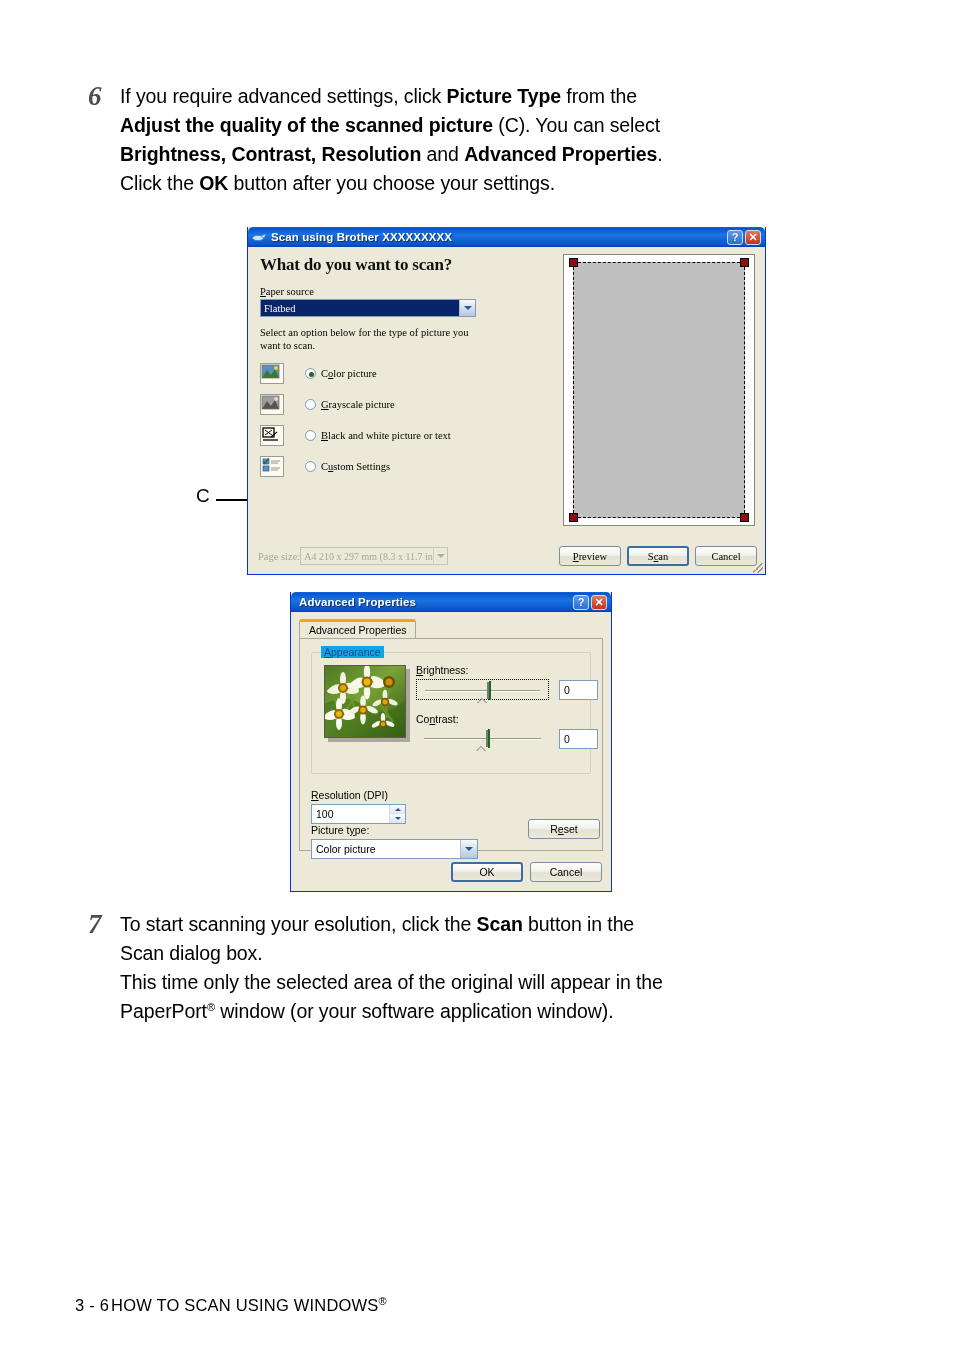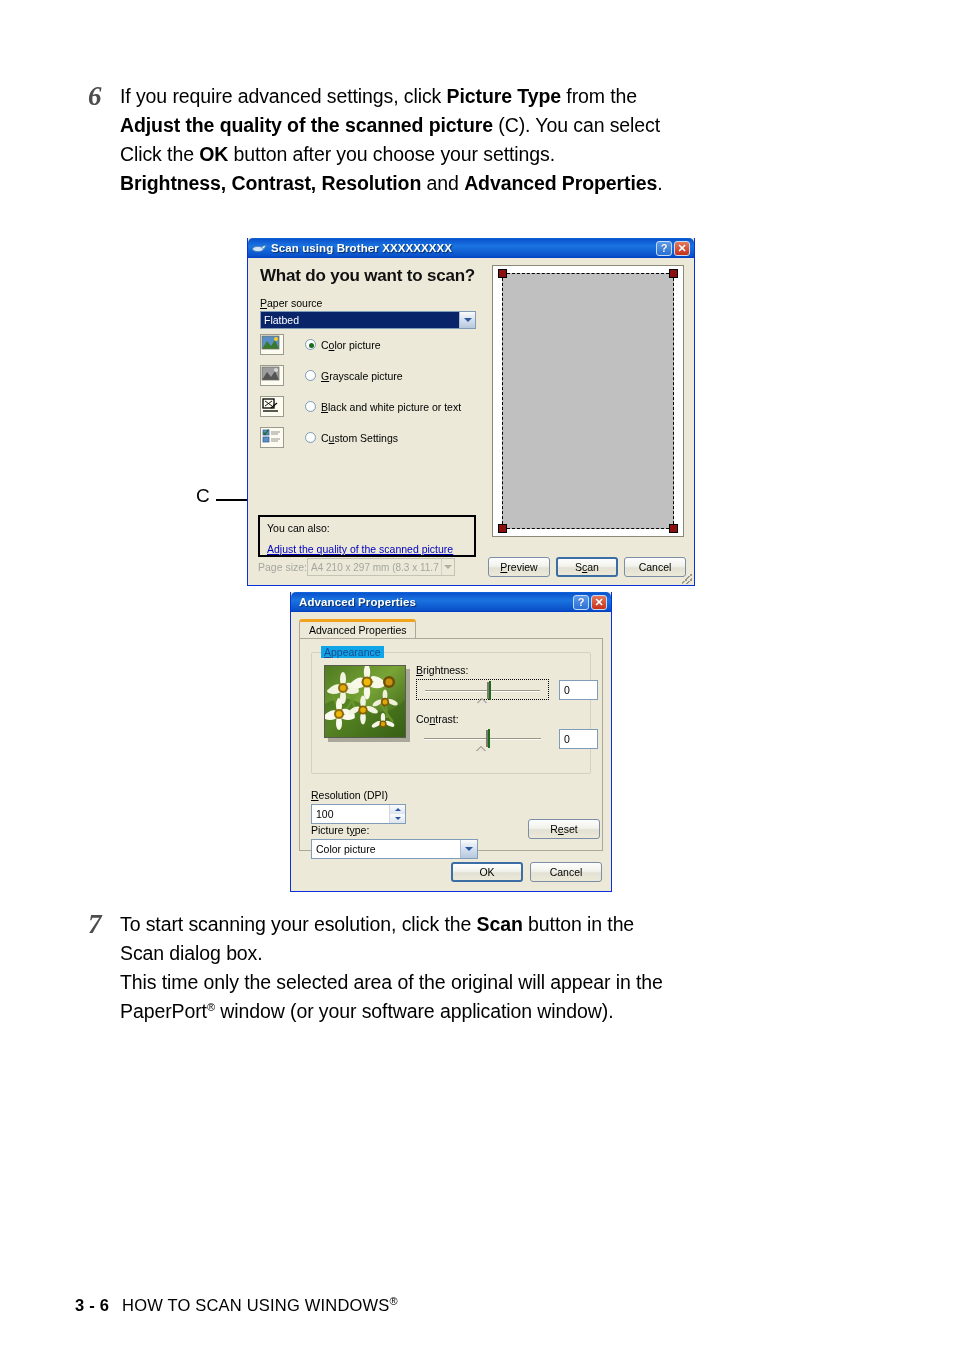--- a/index.html
+++ b/index.html
@@ -44,21 +44,21 @@
   #step7 { left: 88px; top: 910px; }
 
   
   .footer {
     position: absolute;
     left: 75px;
     top: 1296px;
     font-size: 16.5px;
     letter-spacing: 0.2px;
   }
-  .footer .pg { font-weight: bold; margin-right: 13px; }
+  .footer .pg { font-weight: normal; margin-right: 2px; }
 
   
   .callout-c {
     position: absolute;
     left: 196px;
     top: 485px;
     font-size: 19px;
     font-family: "Liberation Sans", sans-serif;
     color: #000;
   }
@@ -115,22 +115,22 @@
     color: #fff;
     display: flex; align-items: center; justify-content: center;
     line-height: 1;
     font-family: "Liberation Sans", sans-serif;
     text-shadow: 0 0 1px rgba(0,0,0,.4);
   }
   .tb-help { background: linear-gradient(to bottom,#5e9bec,#2b6fd4); }
   .tb-close { background: linear-gradient(to bottom,#e8795c,#c8301a); }
 
   
-  #scan-dialog { left: 247px; top: 238px; width: 448px; height: 348px; }
-  #scan-dialog .xp-client { position:relative; width:100%; height:calc(100% - 20px); padding: 11px; }
+  #scan-dialog { left: 247px; top: 227px; width: 519px; height: 348px; }
+  #scan-dialog .xp-client { position:relative; width:100%; height:calc(100% - 20px); padding: 11px; font-family: Liberation Serif, serif; }
 
   .scan-left { position:absolute; left: 12px; top: 8px; width: 216px; }
   .scan-heading {
     font-size: 17px;
     font-weight: bold;
     color: #111;
     letter-spacing: -0.2px;
     margin-bottom: 11px;
   }
   .xp-label { font-size: 10.5px; color:#000; margin-bottom: 2px; }
@@ -430,24 +430,24 @@
 <div class="step" id="step6">
   <div class="step-num">6</div>
   <div class="step-body">
     <div>
       <span>If you require advanced settings, click </span><b>Picture Type</b><span> from the</span>
     </div>
     <div>
       <b>Adjust the quality of the scanned picture</b><span> (C). You can select</span>
     </div>
     <div>
+      <b>Brightness, Contrast, Resolution</b><span> and </span><b>Advanced Properties</b><span>.</span>
+    </div>
+    <div>
       <span>Click the </span><b>OK</b><span> button after you choose your settings.</span>
-    </div>
-    <div>
-      <b>Brightness, Contrast, Resolution</b><span> and </span><b>Advanced Properties</b><span>.</span>
     </div>
   </div>
 </div>
 
 <div class="callout-c">C</div>
 <div class="callout-line"></div>
 
 <div class="xp-window" id="scan-dialog">
   <div class="xp-titlebar">
     <span class="tb-icon">
@@ -467,20 +467,21 @@
 
     <div class="scan-left">
       <div class="scan-heading">What do you want to scan?</div>
 
       <div class="xp-label"><u>P</u><span>aper source</span></div>
       <div class="xp-combo selected">
         <span class="val">Flatbed</span>
         <span class="arrow"></span>
       </div>
 
+      <div class="scan-sub">Select an option below for the type of picture you want to scan.</div>
 
       <div class="opt-row">
         <span class="opt-thumb">
           <svg width="22" height="19" viewBox="0 0 22 19">
             <rect x="0" y="0" width="22" height="19" fill="#fdfbef"></rect>
             <rect x="1" y="1" width="17" height="13" fill="#5a8fc4"></rect>
             <path d="M1 14 L6 6 L10 11 L14 5 L18 14 Z" fill="#3a7a2f"></path>
             <circle cx="15" cy="4" r="2" fill="#f5d020"></circle>
             <rect x="1" y="1" width="17" height="13" fill="none" stroke="#6b6b5e" stroke-width="0.7"></rect>
           </svg>
@@ -525,24 +526,20 @@
             <rect x="2" y="9" width="6" height="5" fill="#5a8fc4" stroke="#2b56a0" stroke-width="0.7"></rect>
             <path d="M10 4 L19 4 M10 6 L17 6 M10 11 L19 11 M10 13 L17 13" stroke="#888" stroke-width="0.9"></path>
             <path d="M2.5 4.5 L4 6.5 L7.5 1.5" stroke="#1c6b1c" stroke-width="1.3" fill="none"></path>
           </svg>
         </span>
         <span class="radio"></span>
         <span class="opt-label">C<u>u</u>stom Settings</span>
       </div>
     </div>
 
-    <div class="youcanalso">
-      <div class="t1">You can also:</div>
-      <a class="link" href="#">Adjust the quality of the scanned picture</a>
-    </div>
 
     <div class="scan-preview">
       <div class="sel-area">
         <span class="handle h-tl"></span>
         <span class="handle h-tr"></span>
         <span class="handle h-bl"></span>
         <span class="handle h-br"></span>
       </div>
     </div>
 

